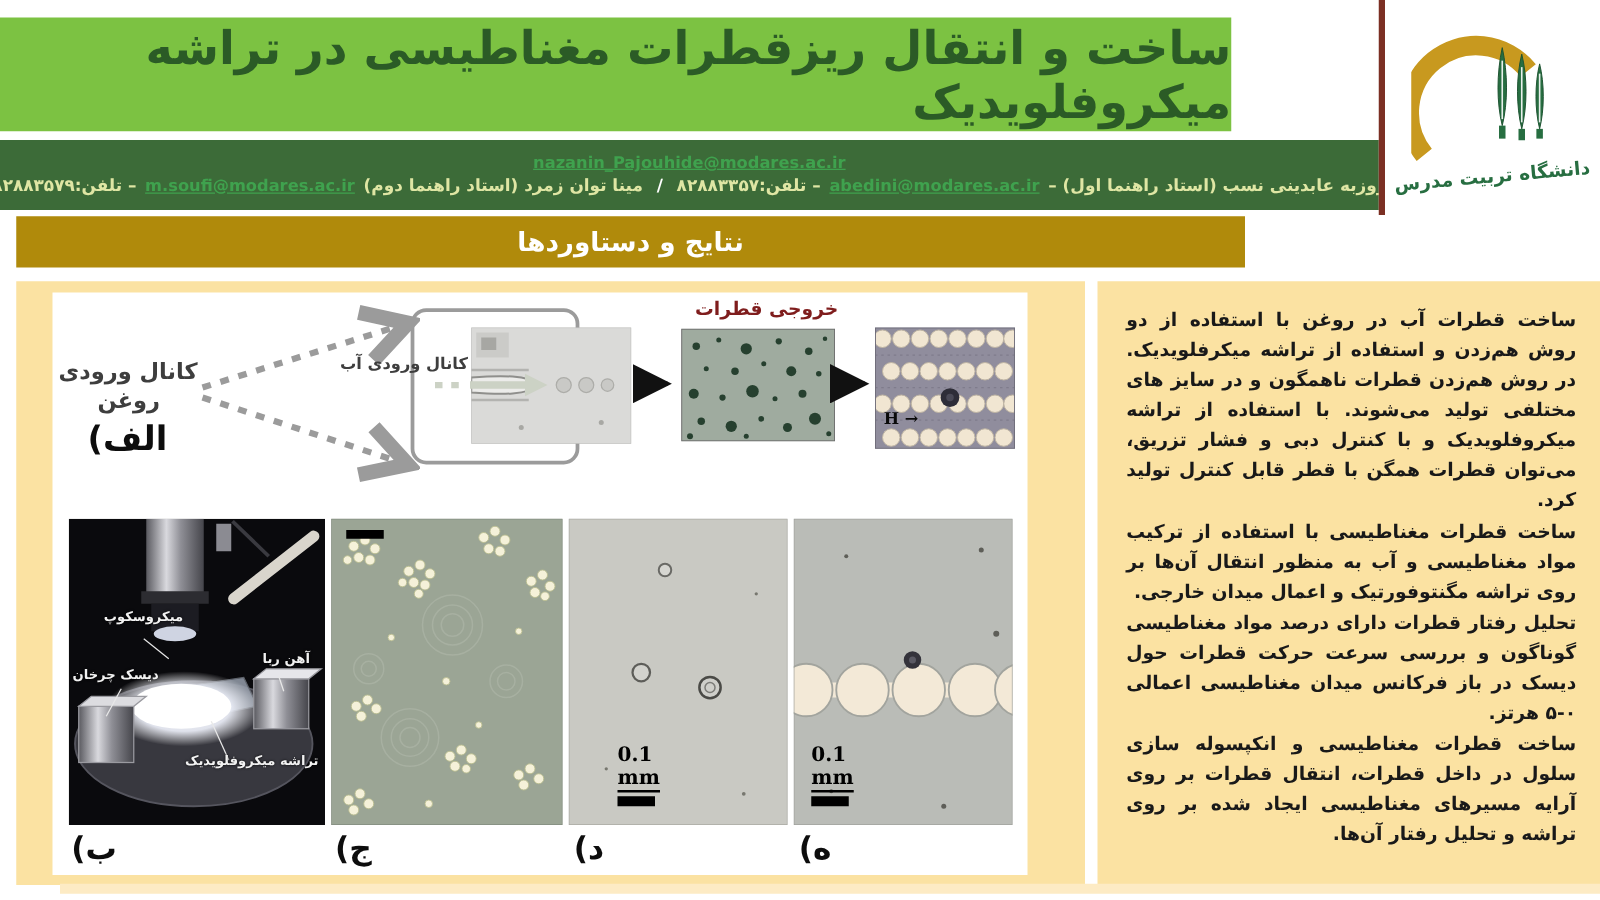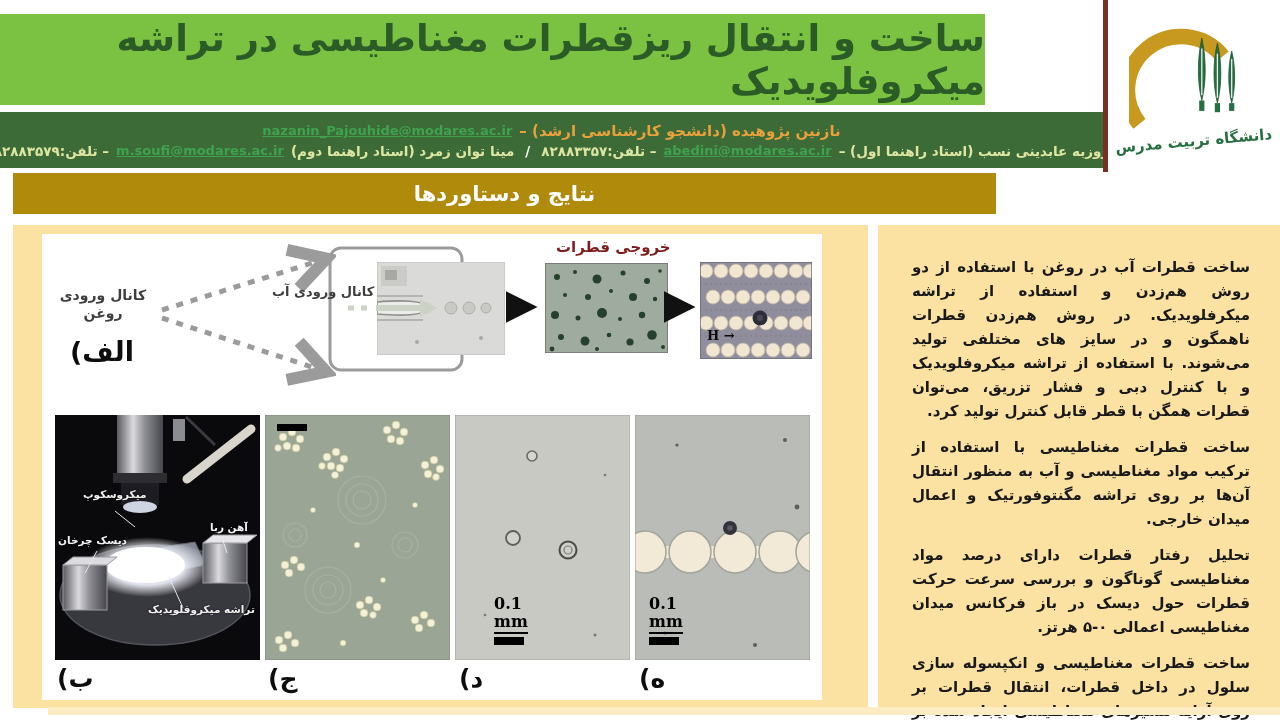--- a/index.html
+++ b/index.html
@@ -30,25 +30,25 @@
          color:var(--section-header-text);font-weight:bold;font-size:21px;
          display:flex;align-items:center;justify-content:center;}
   .shead-left{left:13px;width:983px;}
   .shead-right{left:878px;width:402px;}
 
   
   .panel-left{position:absolute;left:13px;top:225px;width:855px;height:483px;background:var(--panel-bg);}
   .white-panel{position:absolute;left:29px;top:9px;width:780px;height:466px;background:#ffffff;}
   .panel-right{position:absolute;left:878px;top:225px;width:402px;height:483px;background:var(--panel-bg);
                box-sizing:border-box;padding:18px 18px 0 22px;}
-  .panel-right p{direction:rtl;text-align:justify;margin:12px;color:#191919;
+  .panel-right p{direction:rtl;text-align:justify;margin:1px;color:#191919;
                  font-size:15px;line-height:24px;font-weight:bold;}
   .bottom-strip{position:absolute;left:48px;top:707px;width:1232px;height:8px;background:var(--panel-strip);}
   .fig-img{position:absolute;z-index:2;}
-  .fig-label{position:absolute;z-index:7;color:#3e3e3e;font-weight:bold;font-size:14px;
+  .fig-label{position:absolute;z-index:7;color:#3e3e3e;font-weight:bold;font-size:18px;
              text-align:center;direction:rtl;line-height:1.25;white-space:nowrap;}
   .panel-letter{position:absolute;z-index:7;color:#0d0d0d;font-weight:bold;font-size:25px;direction:ltr;}
   .photo-label{position:absolute;z-index:7;color:#f2f2f2;font-weight:bold;font-size:10.5px;
                direction:rtl;white-space:nowrap;text-shadow:0 0 2px #000;}
   .scale{position:absolute;z-index:7;font-family:"DejaVu Serif",serif;font-weight:bold;
          color:#000;font-size:16px;line-height:1.15;}
   .scale .mm{display:inline-block;border-bottom:2px solid #000;}
   .scale .bar{width:30px;height:8px;background:#000;margin-top:3px;}
   .minibar{position:absolute;z-index:7;background:#000;}
 
@@ -61,21 +61,20 @@
 <body>
 
 <div class="page">
 
   <div class="titlebar">
     <span class="t" dir="rtl">ساخت و انتقال ریزقطرات مغناطیسی در تراشه میکروفلویدیک</span>
   </div>
 
   <div class="authorbar">
     <div class="aline aline1">
-      <span>نازنین پژوهیده (دانشجو کارشناسی ارشد) –</span>
       <bdi dir="ltr" class="email">nazanin_Pajouhide@modares.ac.ir</bdi>
     </div>
     <div class="aline aline2">
       <span>روزبه عابدینی نسب (استاد راهنما اول) –</span>
       <bdi dir="ltr" class="email">abedini@modares.ac.ir</bdi>
       <span>– تلفن:۸۲۸۸۳۳۵۷</span>
       <span class="slash">/</span>
       <span>مینا توان زمرد (استاد راهنما دوم)</span>
       <bdi dir="ltr" class="email">m.soufi@modares.ac.ir</bdi>
       <span>– تلفن:۸۲۸۸۳۵۷۹</span>

